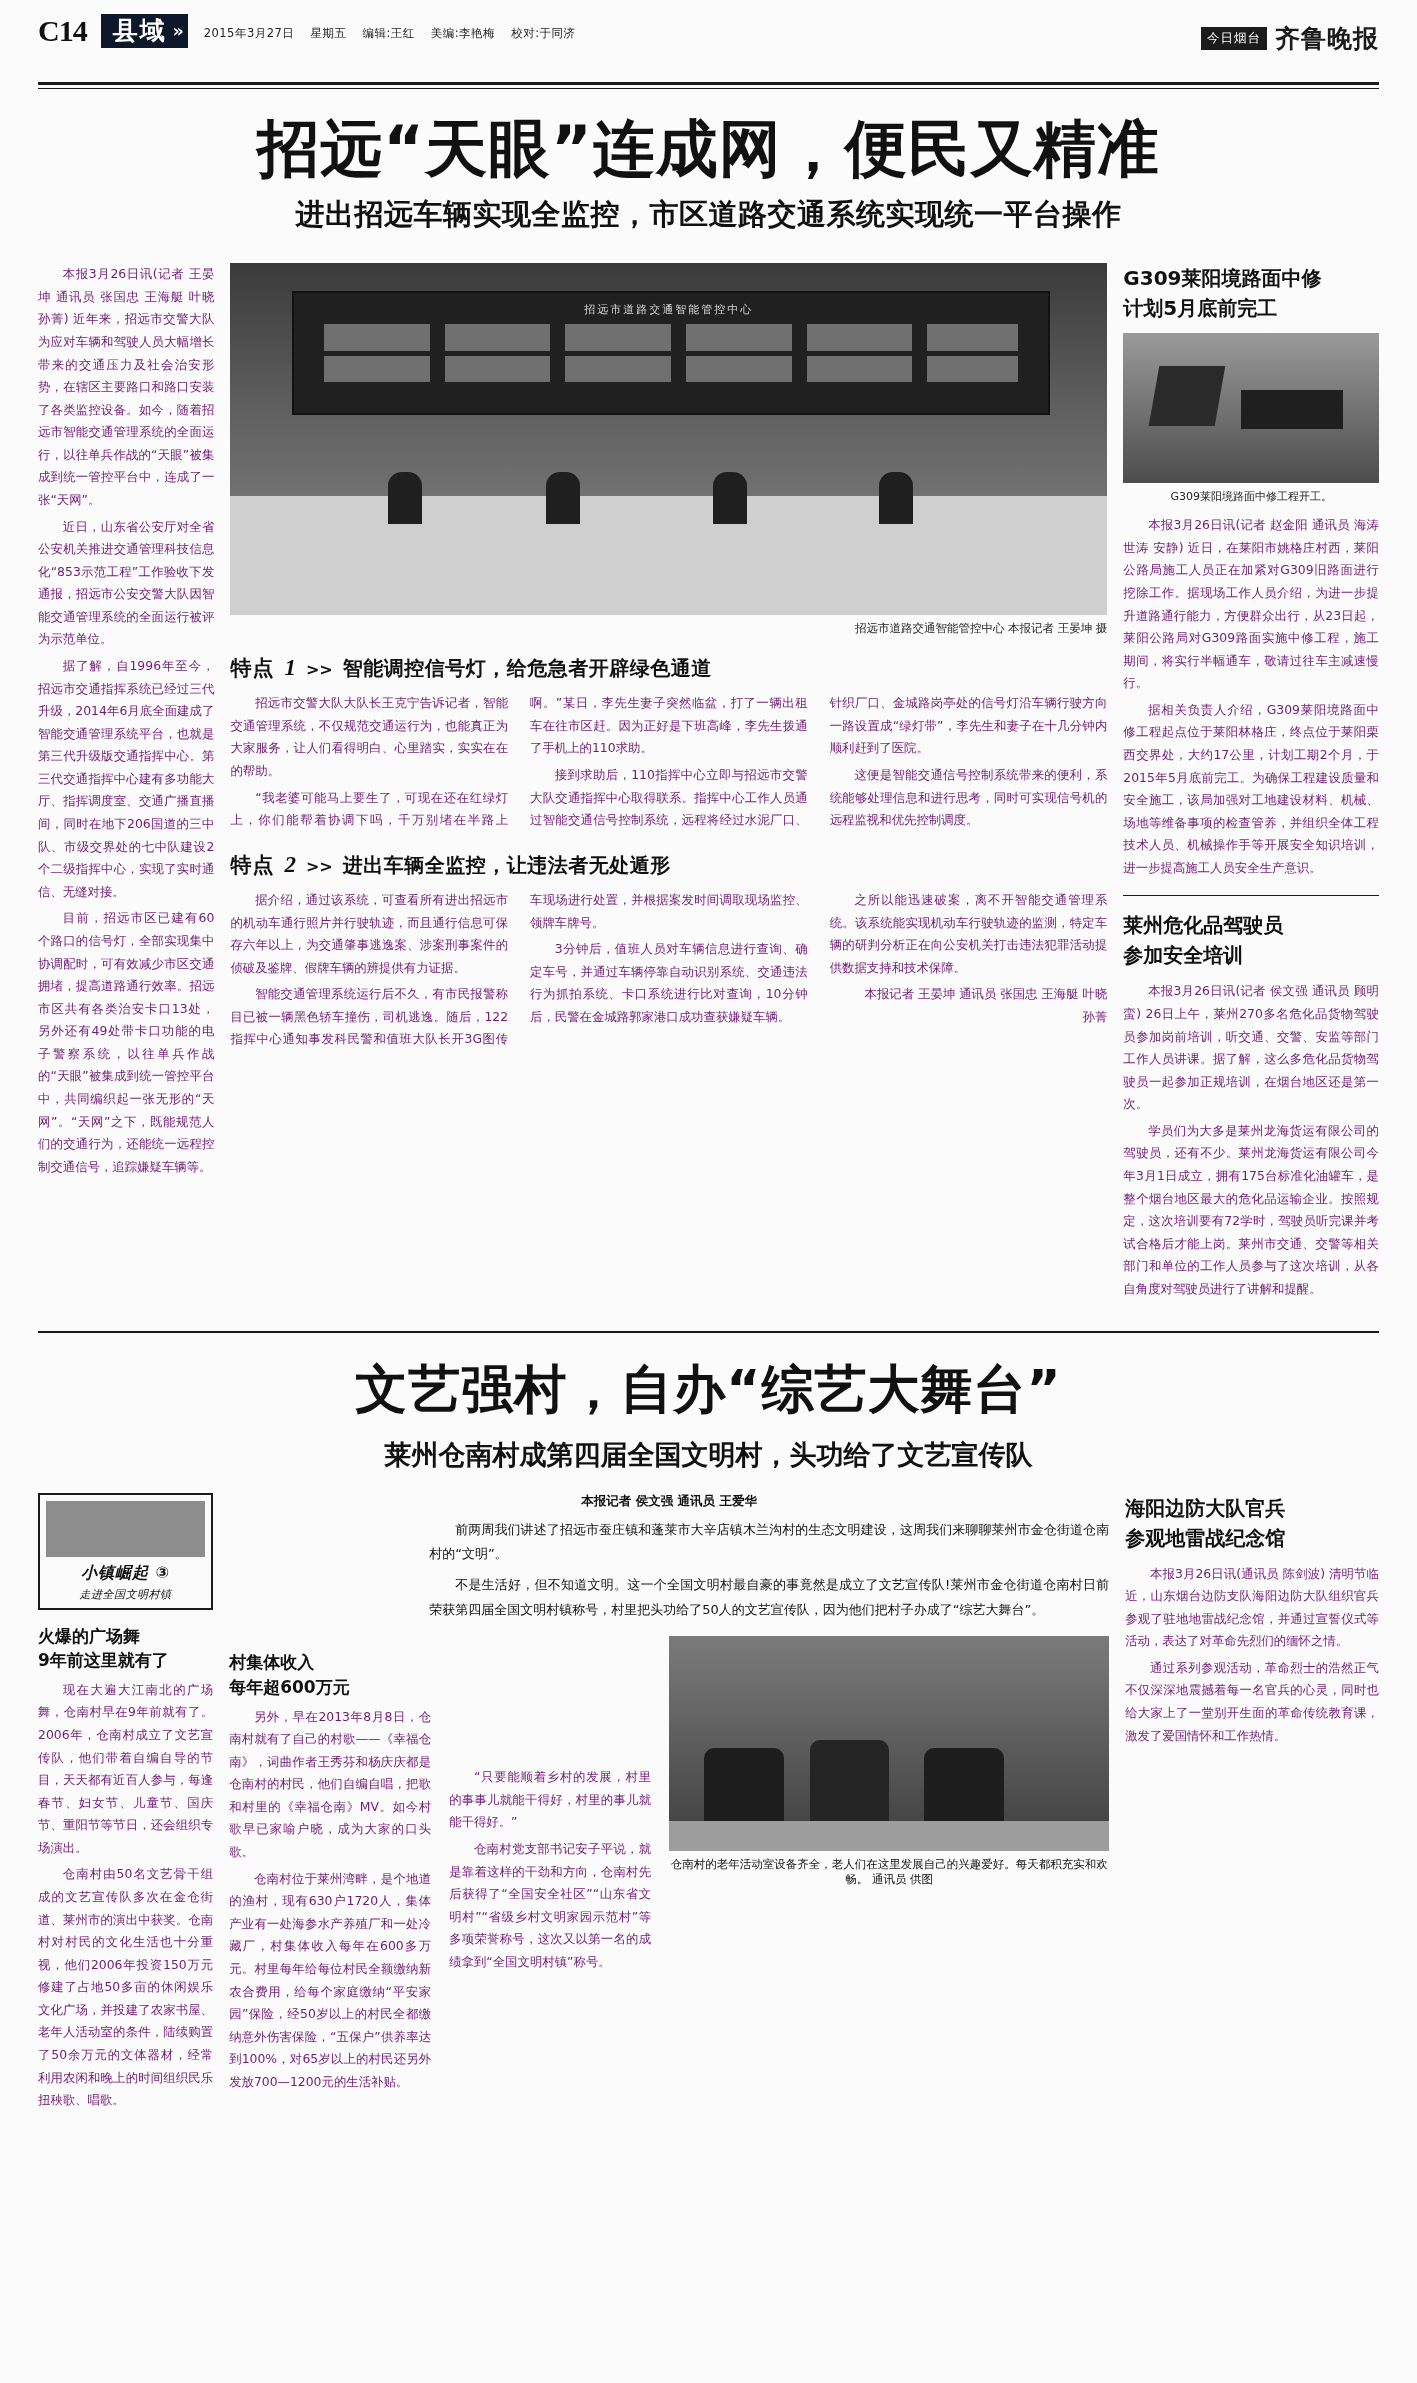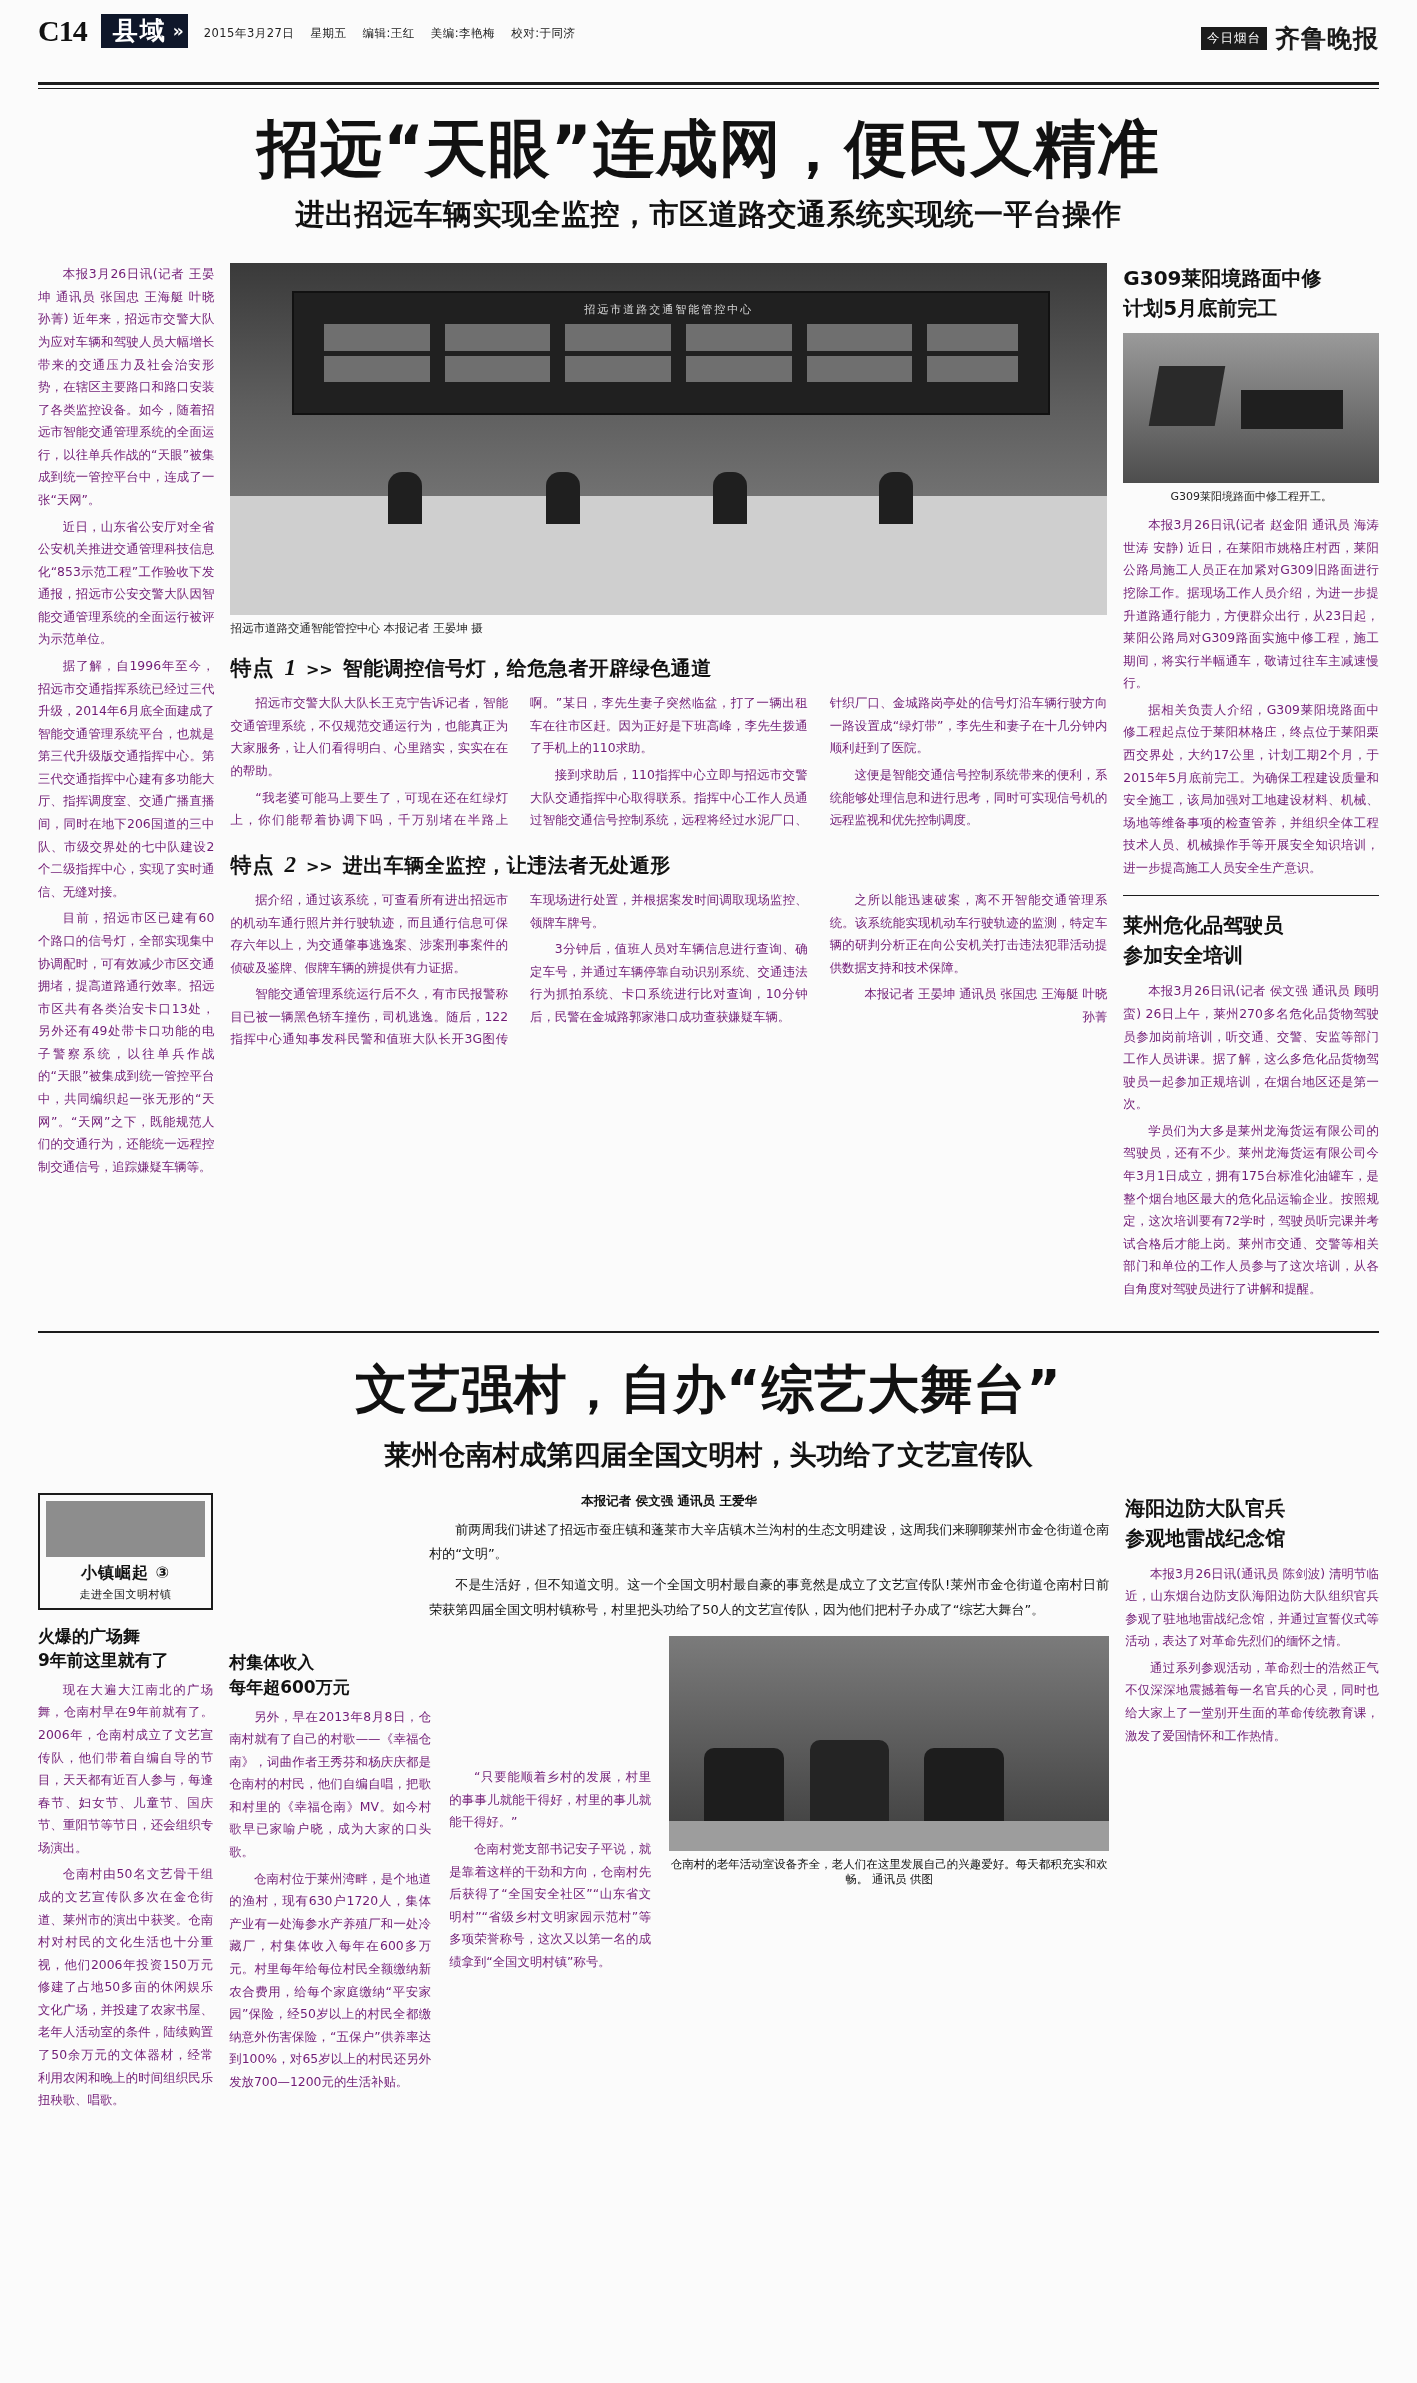--- a/index.html
+++ b/index.html
@@ -38,21 +38,21 @@
   .zone1{display:flex;margin-top:22px;gap:16px;}
   .col-left{width:178px;}
   .col-mid{width:885px;}
   .col-right{width:258px;}
 
   .body-text{font-family:"DejaVu Sans","Liberation Sans",sans-serif;font-size:12.4px;line-height:1.82;text-align:justify;color:#701a75;}
   .body-text p{margin:0 0 4px 0;text-indent:2em;}
 
   .photo{background:#6a6a6a;position:relative;overflow:hidden;}
   .photo.main{height:352px;font-family:Liberation Mono, monospace;}
-  .cap{font-size:11.5px;text-align:left;margin-top:6px;color:#222;}
+  .cap{font-size:11.5px;text-align:right;margin-top:6px;color:#222;}
 
   .feature-title{display:flex;align-items:baseline;gap:10px;margin:18px 0 10px 0;}
   .feature-title .tag{font-size:21px;font-weight:bold;font-family:"DejaVu Sans",sans-serif;letter-spacing:1px;}
   .feature-title .num{font-family:"Liberation Serif",serif;font-style:italic;font-size:23px;font-weight:bold;}
   .feature-title .gt{font-size:16px;font-weight:bold;}
   .feature-title .txt{font-size:20px;font-weight:bold;font-family:"DejaVu Sans",sans-serif;letter-spacing:.5px;}
 
   .three-col{column-count:3;column-gap:22px;}
   .two-col{column-count:3;column-gap:22px;}
 
@@ -67,21 +67,21 @@
     font-family:"DejaVu Sans",sans-serif;font-size:52px;font-weight:bold;margin:22px 0 0 0;
     text-align:center;letter-spacing:1px;
   }
   .subhead2{font-family:"DejaVu Sans",sans-serif;font-size:27px;font-weight:bold;text-align:center;margin-top:12px;}
 
   .zone2{display:flex;margin-top:20px;gap:16px;}
   .z2-left{width:178px;}
   .z2-mid{width:885px;}
   .z2-right{width:258px;}
 
-  .stamp{border:2px solid #1b1b1b;padding:6px;text-align:center;}
+  .stamp{border:2px solid #1b1b1b;padding:6px;text-align:center;font-style:italic;}
   .stamp .art{height:56px;background:#8d8d8d;margin-bottom:6px;}
   .stamp .t1{font-size:16px;font-weight:bold;letter-spacing:1px;}
   .stamp .t2{font-size:11px;margin-top:3px;letter-spacing:.5px;}
 
   .mini-head{font-size:17px;font-weight:bold;font-family:"DejaVu Sans",sans-serif;margin:14px 0 6px 0;line-height:1.45;}
   .authorline{font-size:12.5px;font-weight:bold;text-align:center;margin-bottom:8px;}
 
   .photo.story{height:215px;}
   .sub4{display:flex;gap:18px;margin-top:14px;}
   .sub4 .c{width:202px;}

